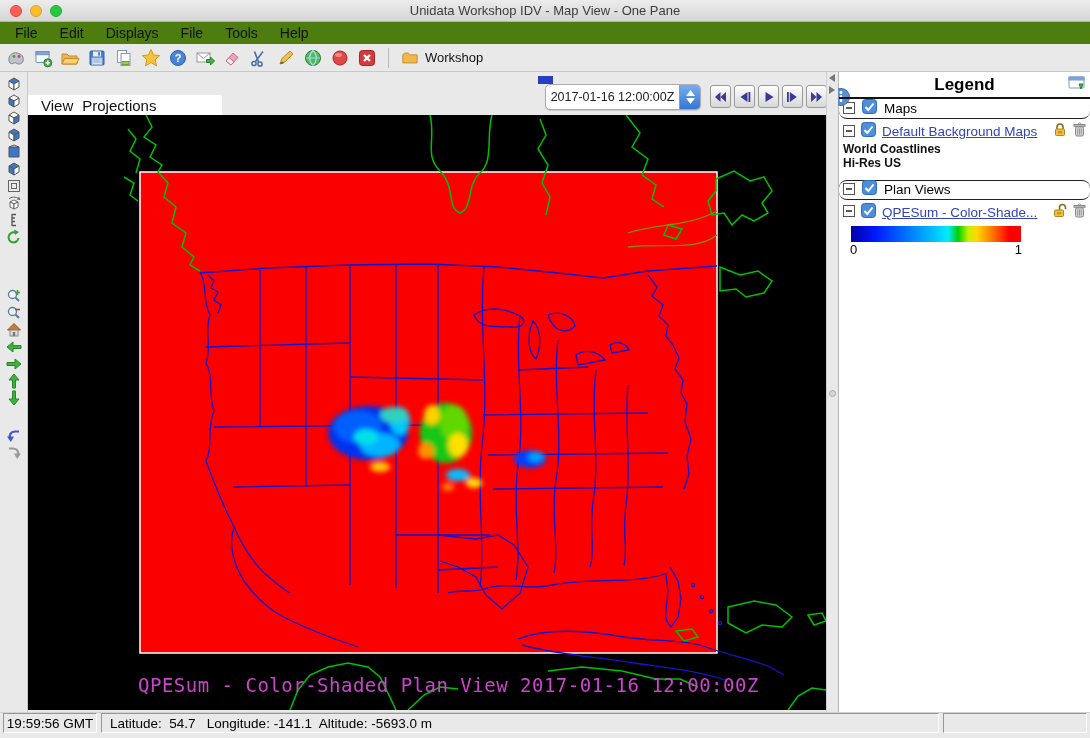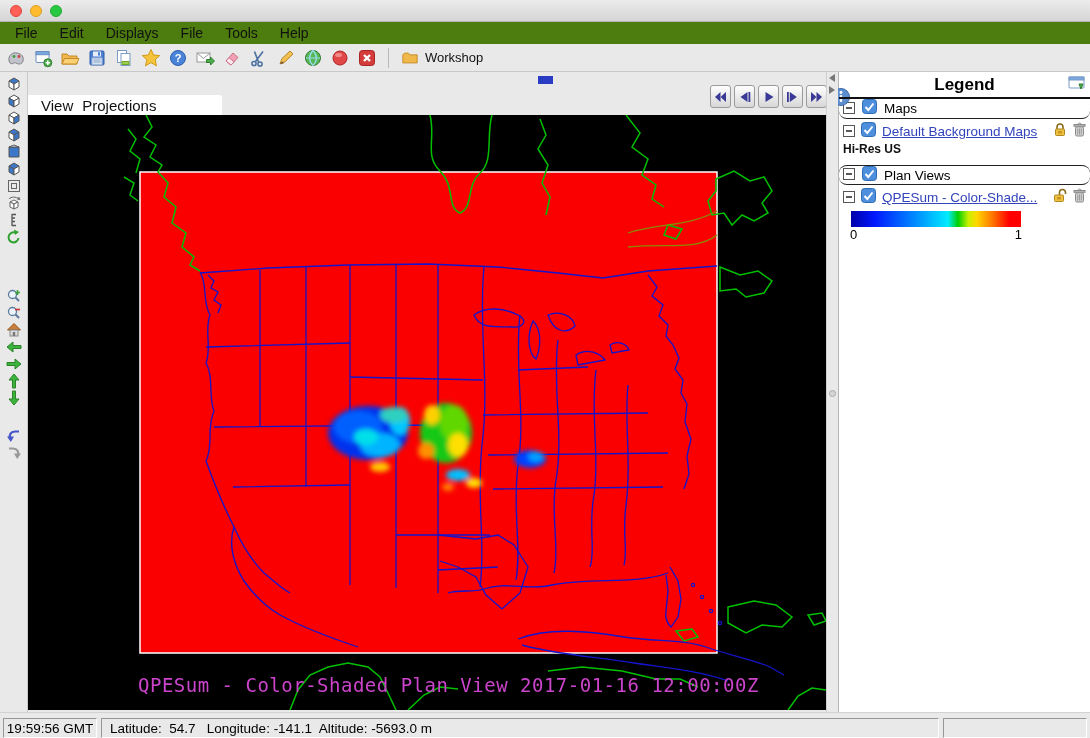--- a/index.html
+++ b/index.html
@@ -65,33 +65,34 @@
   .group-header.second { border-top:1px solid #222; margin-top:9px; }
   .group-label { font-size:13.5px; color:#000; }
   .item-row { display:flex; align-items:center; gap:6px; padding:3px 4px 1px 4px; }
   .display-link { font-size:13.5px; color:#3344bb; text-decoration:underline; flex:1; white-space:nowrap; overflow:hidden; }
   .sub-label { font-size:12px; font-weight:bold; color:#111; padding-left:4px; line-height:1.2; }
   .colorbar { width:170px; height:16px; margin:3px 0 0 12px; }
   .colorbar-labels { width:172px; margin-left:11px; display:flex; justify-content:space-between; font-size:13px; color:#000; }
 
   
   .statusbar { position:absolute; top:712px; left:0; width:1090px; height:26px; background:#e9e9e9;
-               border-top:1px solid #d2d2d2; display:flex; align-items:flex-end; gap:4px; padding:0 3px; }
+               border-top:1px solid #d2d2d2; display:flex; align-items:flex-start; gap:4px; padding:0 3px; }
   .status-box { height:20px; background:#e9e9e9; border:1px solid; border-color:#969696 #fdfdfd #fdfdfd #969696;
                 display:flex; align-items:center; padding:0 8px; font-size:13.5px; color:#000; white-space:pre; }
   .status-clock { width:94px; justify-content:center; }
   .status-pos { width:838px; }
   .status-fill { flex:1; }
 </style>
 </head>
 <body>
 
 <div class="window">
 
   <div class="titlebar">
+    <div class="win-title">Unidata Workshop IDV - Map View - One Pane</div>
     <div class="lights">
       <div class="light red"></div>
       <div class="light yellow"></div>
       <div class="light green"></div>
     </div>
   </div>
 
   <div class="menubar">
     <span class="menu-item">File</span>
     <span class="menu-item">Edit</span>
@@ -332,20 +333,31 @@
         </span>
     </div>
 
     <div class="map-pane">
       <div class="map-topbar">
         <div class="view-tabs">
           <span class="view-tab">View</span>
           <span class="view-tab">Projections</span>
         </div>
         <div class="time-marker"></div>
+        <div class="time-dropdown">
+          <span class="time-value">2017-01-16 12:00:00Z</span>
+          <span class="time-spinner">
+            <svg width="9" height="6" viewBox="0 0 9 6">
+                <polygon points="4.5,0 9,6 0,6" fill="#fff"></polygon>
+              </svg>
+            <svg width="9" height="6" viewBox="0 0 9 6">
+                <polygon points="0,0 9,0 4.5,6" fill="#fff"></polygon>
+              </svg>
+          </span>
+        </div>
         <div class="time-nav">
           <span class="nav-btn">
               <svg width="13" height="12" viewBox="0 0 13 12">
                 <polygon points="1,6 6.5,1 6.5,11" fill="#3a3a96"></polygon>
                 <polygon points="6.5,6 12,1 12,11" fill="#3a3a96"></polygon>
               </svg>
             </span>
           <span class="nav-btn">
               <svg width="13" height="12" viewBox="0 0 13 12">
                 <polygon points="2.5,6 9.5,1 9.5,11" fill="#3a3a96"></polygon>
@@ -523,20 +535,21 @@
               <rect x="2.5" y="7" width="9" height="6.5" rx="1" fill="#f0c040" stroke="#b08820"></rect>
               <rect x="5" y="9" width="4" height="2.5" fill="#c89820"></rect>
             </svg></span>
         <span><svg width="13" height="15" viewBox="0 0 13 15">
               <rect x="1" y="2.5" width="11" height="1.8" fill="#bdbdbd" stroke="#8a8a8a"></rect>
               <path d="M5,2.5 a1.5,1.5 0 0 1 3,0" fill="none" stroke="#8a8a8a"></path>
               <rect x="2.5" y="4.8" width="8" height="9.2" rx="1.5" fill="#d2d2d2" stroke="#8a8a8a"></rect>
               <path d="M4.7,6.5 v6 M6.5,6.5 v6 M8.3,6.5 v6" stroke="#9a9a9a"></path>
             </svg></span>
       </div>
+      <div class="sub-label">World Coastlines</div>
       <div class="sub-label">Hi-Res US</div>
 
       <div class="group-header second">
         <span><svg width="12" height="12" viewBox="0 0 12 12">
               <rect x="0.5" y="0.5" width="11" height="11" fill="#fff" stroke="#555"></rect>
               <path d="M3,6 h6" stroke="#111" stroke-width="1.4"></path>
             </svg></span>
         <span><svg width="15" height="15" viewBox="0 0 15 15">
               <rect x="0.5" y="0.5" width="14" height="14" rx="3" fill="#4d8fdc" stroke="#2f6cb4"></rect>
               <path d="M3.5,8 L6.3,11 L11.5,4.5" fill="none" stroke="#fff" stroke-width="2"></path>

